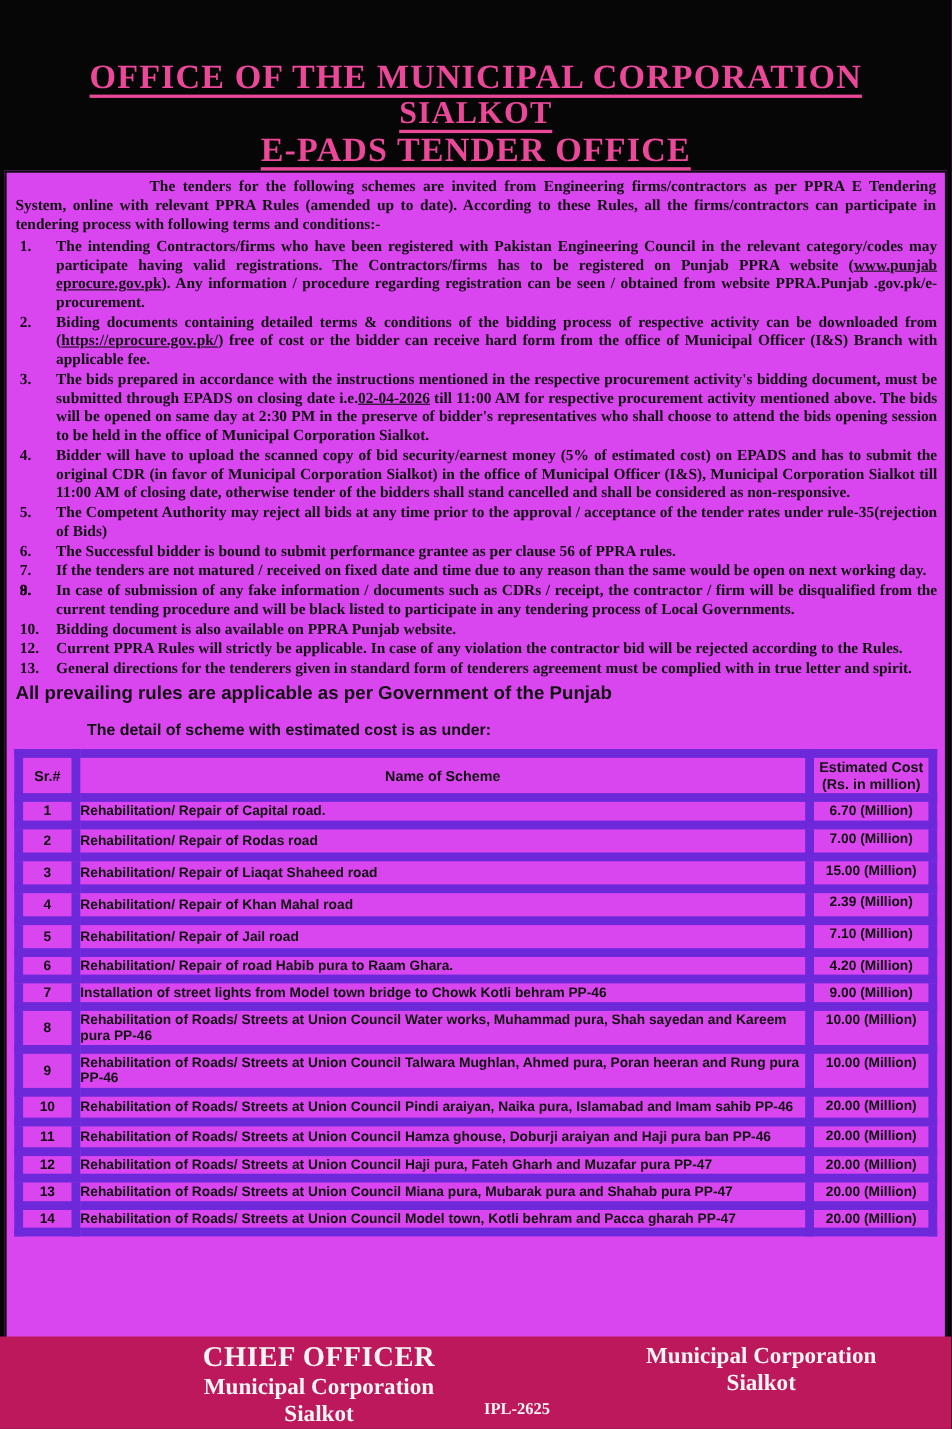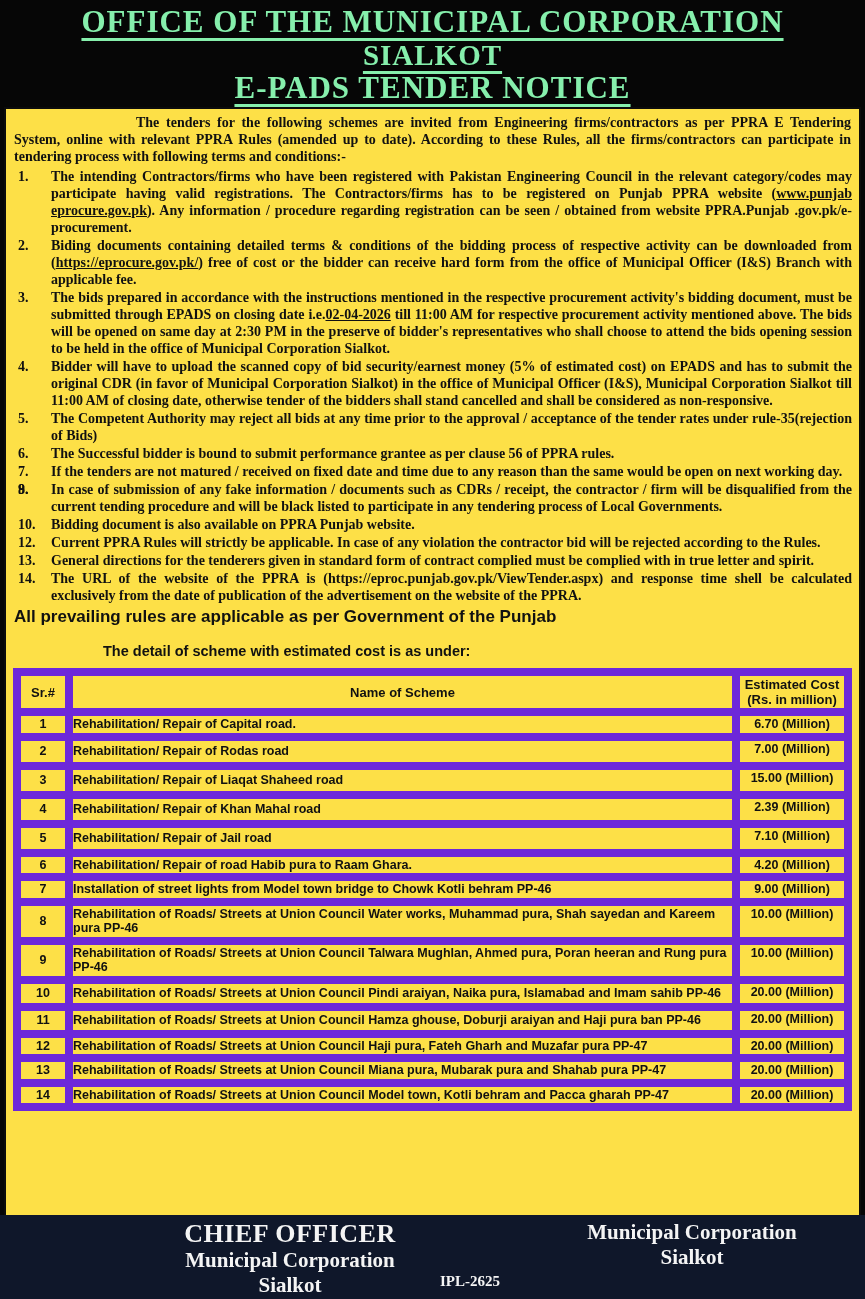--- a/index.html
+++ b/index.html
@@ -3,46 +3,46 @@
 <meta charset="utf-8">
 <style>
   * { box-sizing: border-box; }
   html, body { margin: 0; padding: 0; background: #000; }
   .page {
     position: relative; width: 865px; height: 1299px;
     background: #060606; overflow: hidden;
     font-family: "Liberation Serif", serif; color: #111;
   }
   
-  .masthead { text-align: center; color: #86efac; padding-top: 5px; }
+  .masthead { text-align: center; color: #ec4899; padding-top: 19px; margin-top: 34px; }
   .m-line { font-weight: bold; letter-spacing: 1px;
     text-decoration: underline; text-decoration-thickness: 3px; text-underline-offset: 6px; }
   .m-line1 { font-size: 31px; line-height: 34px; }
   .m-line2 { font-size: 29px; line-height: 30px; margin-top: 1px; }
   .m-line3 { font-size: 31px; line-height: 32px; margin-top: 2px; }
   
   .body-box {
     margin: 3px 4px 0 4px; height: 1118px;
-    background: #fde047; border: 2px solid #0c0c0c;
+    background: #d946ef; border: 2px solid #0c0c0c;
     padding: 3px 7px 0 7px; overflow: hidden;
   }
   .intro {
     margin: 2px 1px 3px 1px; text-indent: 122px;
     font-weight: bold; font-size: 14px; line-height: 17px; text-align: justify;
   }
   ol.terms { list-style: none; margin: 3px 0 0 0; padding: 0; }
   li.term {
     position: relative; padding-left: 38px; margin: 0 0 1px 0;
     font-weight: bold; font-size: 14px; line-height: 17px; text-align: justify;
   }
   .term-num { position: absolute; left: 5px; }
   .u { text-decoration: underline; }
   .prevailing { margin: 3px 0 0 1px; font-weight: bold; font-size: 17px;
     font-family: "Liberation Sans", sans-serif; }
-  .table-intro { margin: 16px 0 9px 90px; font-weight: bold; font-size: 14.5px;
+  .table-intro { margin: 16px 0 9px 66px; font-weight: bold; font-size: 14.5px;
     font-family: "Liberation Sans", sans-serif; }
   
   table.schemes {
     width: 100%; border-collapse: collapse; border: 2px solid #0c0c0c;
     font-family: "Liberation Sans", sans-serif; font-weight: bold;
   }
   table.schemes th, table.schemes td { border: 8px solid #6d28d9; padding: 1px 0; }
   thead tr { height: 32px; }
   th { font-size: 13px; text-align: center; line-height: 15px; }
   td.sr { width: 52px; text-align: center; font-size: 12.5px; }
@@ -50,59 +50,58 @@
   td.cost { width: 112px; text-align: center; font-size: 12.5px; vertical-align: top; padding-top: 2px; }
   tbody tr { height: 18px; }
   tbody tr:nth-child(2), tbody tr:nth-child(3),
   tbody tr:nth-child(4), tbody tr:nth-child(5) { height: 29px; }
   tbody tr:nth-child(6) { height: 24px; }
   tbody tr:nth-child(8), tbody tr:nth-child(9),
   tbody tr:nth-child(10), tbody tr:nth-child(11) { height: 27px; }
   
   .sig-footer {
     position: absolute; left: 0; right: 0; bottom: 0; height: 84px;
-    background: #0f172a; color: #f4f4f4;
+    background: #be185d; color: #f4f4f4;
   }
   .foot-left  { position: absolute; top: 5px; left: 60px;  width: 460px; text-align: center; }
   .foot-right { position: absolute; top: 5px; right: 8px;  width: 330px; text-align: center; }
   .sig-title { font-weight: bold; font-size: 26px; line-height: 28px; letter-spacing: 0.5px; }
   .sig-line  { font-weight: bold; font-size: 21px; line-height: 25px; }
   .foot-center {
     position: absolute; left: 400px; bottom: 9px; width: 140px;
     text-align: center; font-weight: bold; font-size: 15px;
   }
 </style>
 </head>
 <body>
 
 <div class="page">
 
   <header class="masthead">
     <div class="m-line m-line1">OFFICE OF THE MUNICIPAL CORPORATION</div>
     <div class="m-line m-line2">SIALKOT</div>
-    <div class="m-line m-line3">E-PADS TENDER NOTICE</div>
+    <div class="m-line m-line3">E-PADS TENDER OFFICE</div>
   </header>
 
   <main class="body-box">
     <p class="intro">The tenders for the following schemes are invited from Engineering firms/contractors as per PPRA E Tendering System, online with relevant PPRA Rules (amended up to date). According to these Rules, all the firms/contractors can participate in tendering process with following terms and conditions:-</p>
 
     <ol class="terms" id="terms-list">
         <li class="term"><span class="term-num">1.</span><span>The intending Contractors/firms who have been registered with Pakistan Engineering Council in the relevant category/codes may participate having valid registrations. The Contractors/firms has to be registered on Punjab PPRA website (</span><span class="u">www.punjab eprocure.gov.pk</span><span>). Any information / procedure regarding registration can be seen / obtained from website PPRA.Punjab .gov.pk/e-procurement.</span></li>
         <li class="term"><span class="term-num">2.</span><span>Biding documents containing detailed terms &amp; conditions of the bidding process of respective activity can be downloaded from (</span><span class="u">https://eprocure.gov.pk/</span><span>) free of cost or the bidder can receive hard form from the office of Municipal Officer (I&amp;S) Branch with applicable fee.</span></li>
         <li class="term"><span class="term-num">3.</span><span>The bids prepared in accordance with the instructions mentioned in the respective procurement activity's bidding document, must be submitted through EPADS on closing date i.e.</span><span class="u">02-04-2026</span><span> till 11:00 AM for respective procurement activity mentioned above. The bids will be opened on same day at 2:30 PM in the preserve of bidder's representatives who shall choose to attend the bids opening session to be held in the office of Municipal Corporation Sialkot.</span></li>
         <li class="term"><span class="term-num">4.</span><span>Bidder will have to upload the scanned copy of bid security/earnest money (5% of estimated cost) on EPADS and has to submit the original CDR (in favor of Municipal Corporation Sialkot) in the office of Municipal Officer (I&amp;S), Municipal Corporation Sialkot till 11:00 AM of closing date, otherwise tender of the bidders shall stand cancelled and shall be considered as non-responsive.</span></li>
         <li class="term"><span class="term-num">5.</span><span>The Competent Authority may reject all bids at any time prior to the approval / acceptance of the tender rates under rule-35(rejection of Bids)</span></li>
         <li class="term"><span class="term-num">6.</span><span>The Successful bidder is bound to submit performance grantee as per clause 56 of PPRA rules.</span></li>
         <li class="term"><span class="term-num">7.</span><span>If the tenders are not matured / received on fixed date and time due to any reason than the same would be open on next working day.</span></li>
         <li class="term"><span class="term-num">8.</span></li>
         <li class="term"><span class="term-num">9.</span><span>In case of submission of any fake information / documents such as CDRs / receipt, the contractor / firm will be disqualified from the current tending procedure and will be black listed to participate in any tendering process of Local Governments.</span></li>
         <li class="term"><span class="term-num">10.</span><span>Bidding document is also available on PPRA Punjab website.</span></li>
         <li class="term"><span class="term-num">12.</span><span>Current PPRA Rules will strictly be applicable. In case of any violation the contractor bid will be rejected according to the Rules.</span></li>
-        <li class="term"><span class="term-num">13.</span><span>General directions for the tenderers given in standard form of contract complied must be complied with in true letter and spirit.</span></li>
-        <li class="term"><span class="term-num">14.</span><span>The URL of the website of the PPRA is (https://eproc.punjab.gov.pk/ViewTender.aspx) and response time shell be calculated exclusively from the date of publication of the advertisement on the website of the PPRA.</span></li>
+        <li class="term"><span class="term-num">13.</span><span>General directions for the tenderers given in standard form of tenderers agreement must be complied with in true letter and spirit.</span></li>
       </ol>
 
     <p class="prevailing">All prevailing rules are applicable as per Government of the Punjab</p>
 
     <p class="table-intro">The detail of scheme with estimated cost is as under:</p>
 
     <table class="schemes">
       <thead>
         <tr>
           <th class="sr">Sr.#</th>

